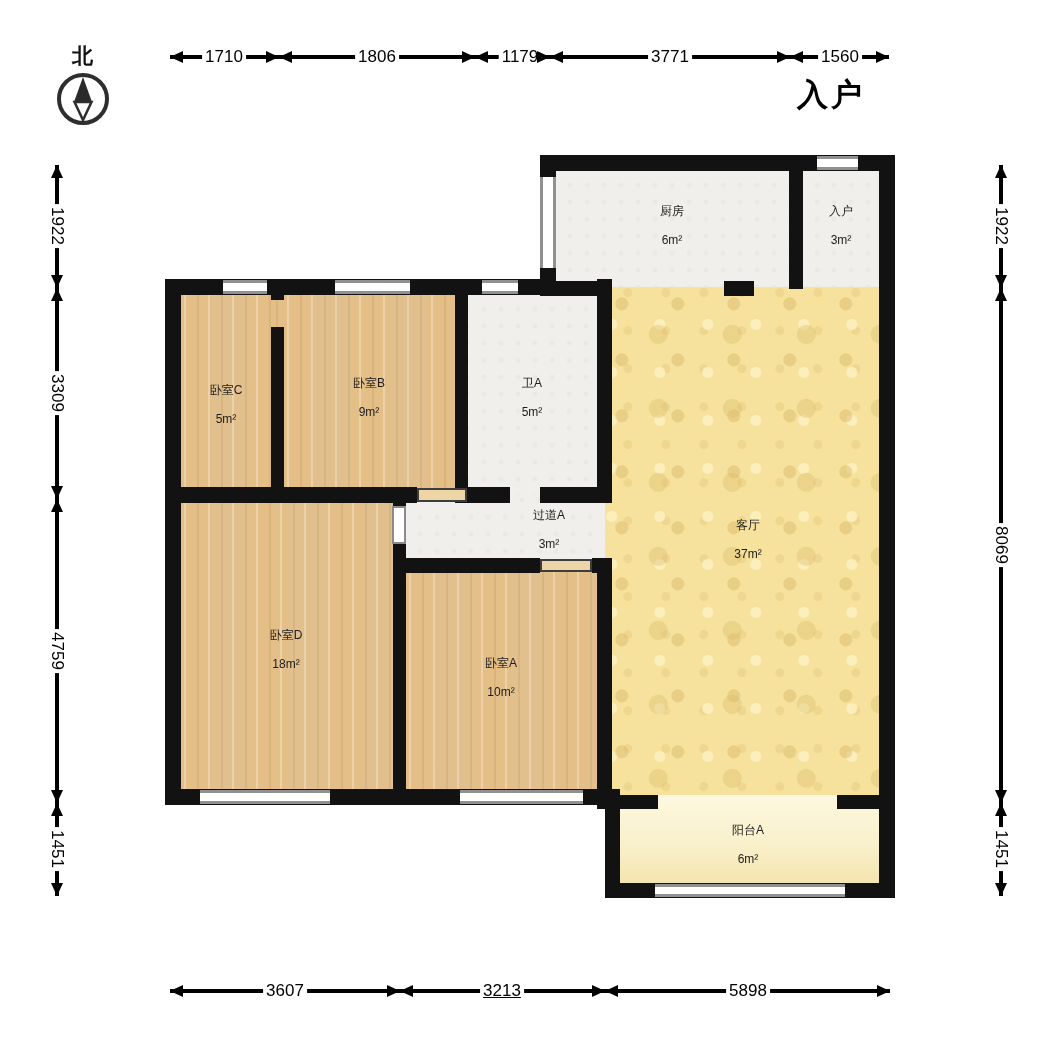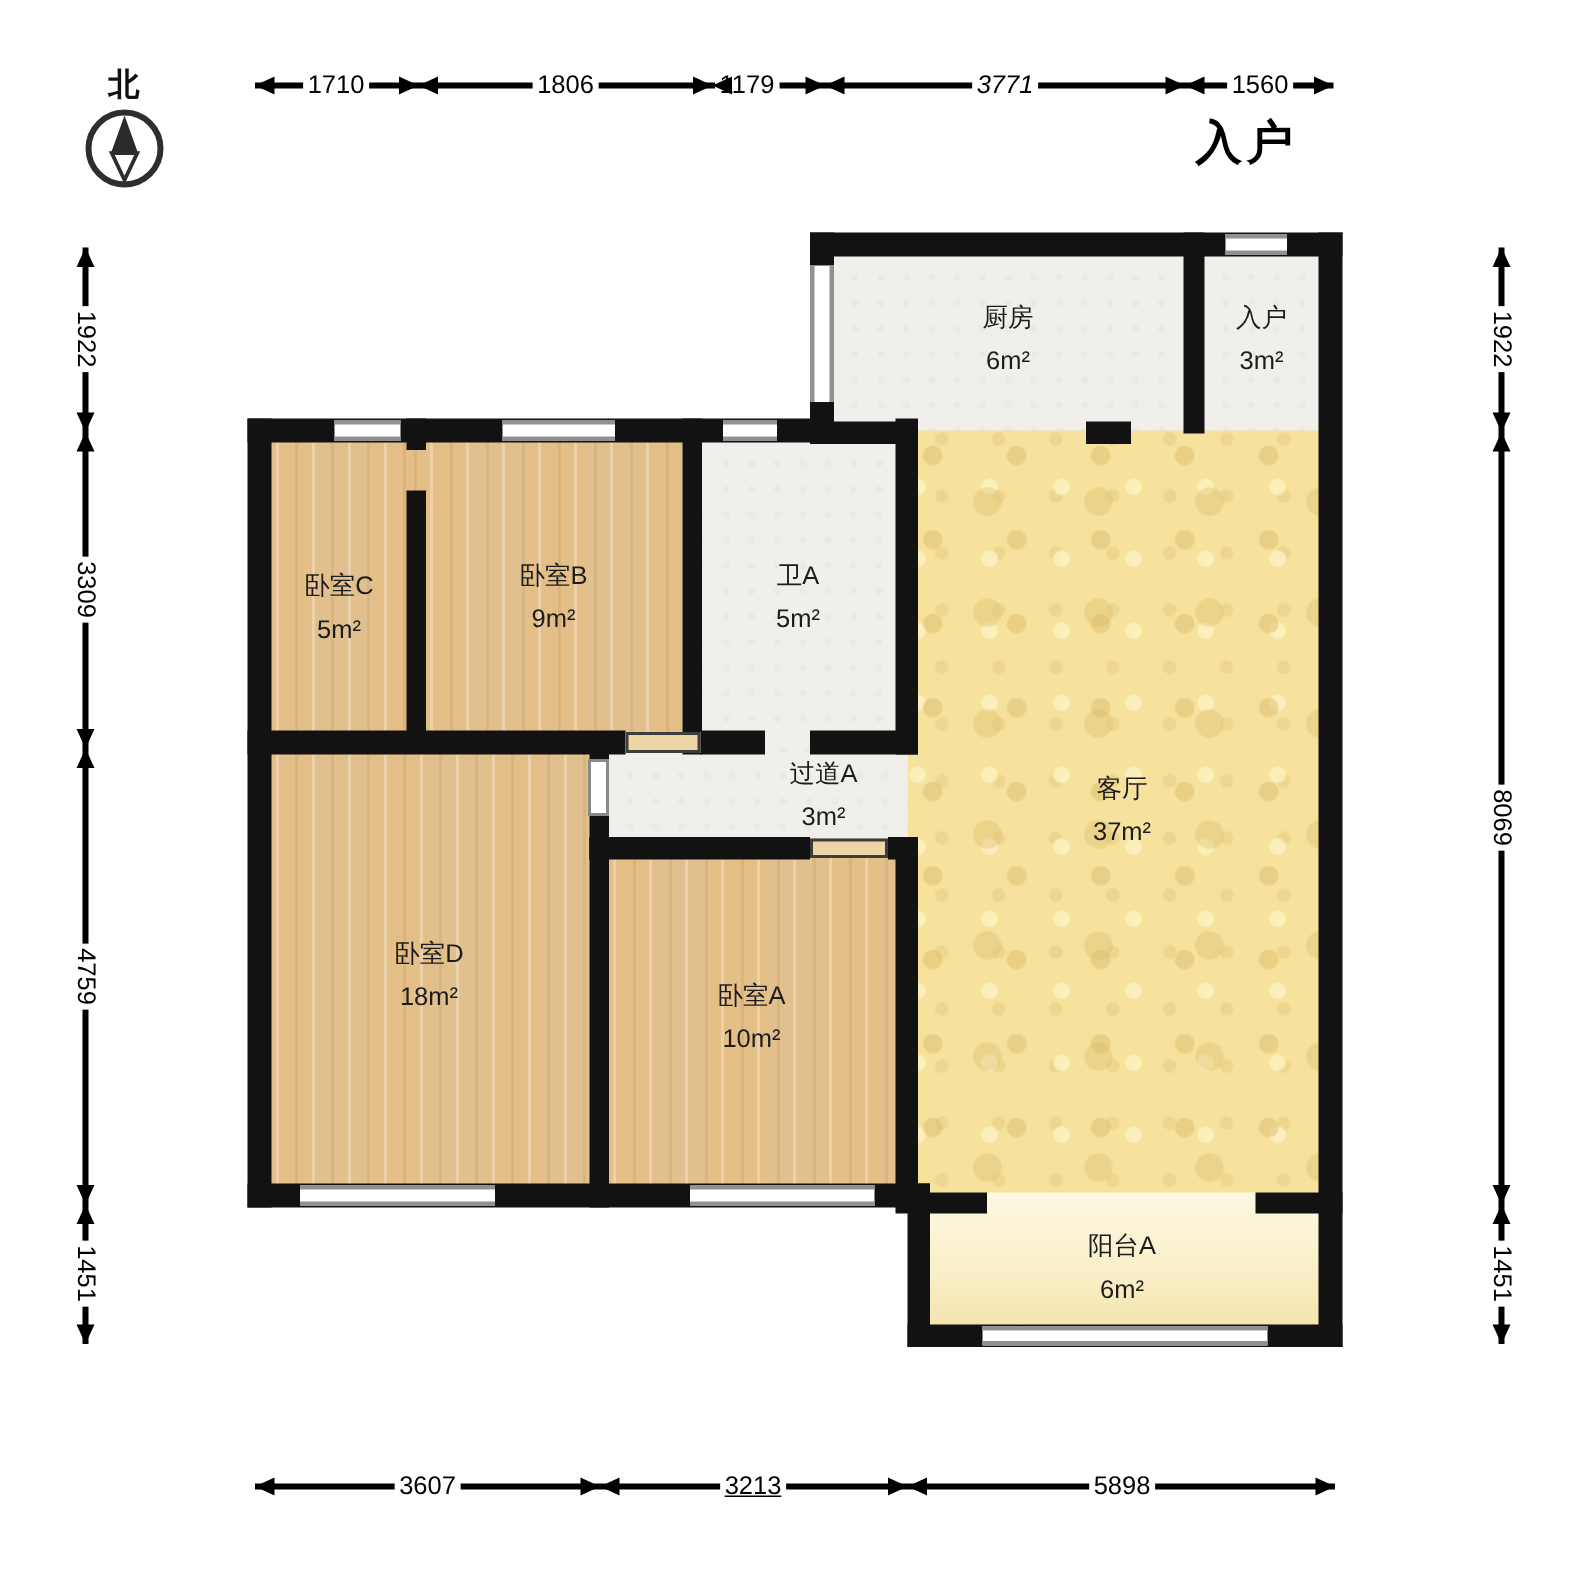--- a/index.html
+++ b/index.html
@@ -38,21 +38,21 @@
   .wall{position:absolute;background:#121212;}
 
   
   .win-h{position:absolute;background:#ffffff;border-top:3px solid #919191;border-bottom:3px solid #919191;box-sizing:border-box;}
   .win-v{position:absolute;background:#ffffff;border-left:3px solid #919191;border-right:3px solid #919191;box-sizing:border-box;}
   .door-wood{position:absolute;background:#eed5a5;border:2px solid #3d3d3d;box-sizing:border-box;}
   .door-white{position:absolute;background:#ffffff;border:2px solid #8a8a8a;box-sizing:border-box;}
 
   
   .room-label{position:absolute;transform:translate(-50%,-50%);text-align:center;
-              font-size:17px;line-height:29px;color:#1c1c1c;white-space:nowrap;z-index:6;}
+              font-size:12px;line-height:29px;color:#1c1c1c;white-space:nowrap;z-index:6;}
 
   
   .dim{position:absolute;z-index:4;}
   .dim .lbl{position:absolute;background:#fff;padding:0 3px;font-size:17px;color:#000;white-space:nowrap;z-index:2;}
   .dim-h .line{position:absolute;left:0;right:0;top:50%;height:4px;margin-top:-2px;background:#000;}
   .dim-h .lbl{top:50%;transform:translate(-50%,-50%);}
   .dim-v .line{position:absolute;top:0;bottom:0;left:50%;width:4px;margin-left:-2px;background:#000;}
   .dim-v .lbl{left:50%;transform:translate(-50%,-50%) rotate(90deg);}
   .tri{width:0;height:0;display:block;}
   .tri-l{border-top:6px solid transparent;border-bottom:6px solid transparent;border-right:13px solid #000;}
@@ -193,22 +193,22 @@
       </span>
     <span class="mk-h" style="left:620px;">
         <i class="tri tri-r"></i>
         <i class="tri tri-l"></i>
       </span>
     <span class="mk-h end-r" style="left:719px;">
         <i class="tri tri-r"></i>
       </span>
     <span class="lbl" style="left:54px;">1710</span>
     <span class="lbl" style="left:207px;">1806</span>
-    <span class="lbl" style="left:328px;">1179</span>
-    <span class="lbl" style="left:500px;font-style:italic;">3771</span>
+    <span class="lbl" style="left:350px;">1179</span>
+    <span class="lbl" style="left:500px;">3771</span>
     <span class="lbl" style="left:670px;">1560</span>
   </div>
 
   <div class="dim dim-h" style="left:170px;top:981px;width:720px;height:20px;">
     <div class="line"></div>
     <span class="mk-h end" style="left:0;">
         <i class="tri tri-l"></i>
       </span>
     <span class="mk-h" style="left:230px;">
         <i class="tri tri-r"></i>

